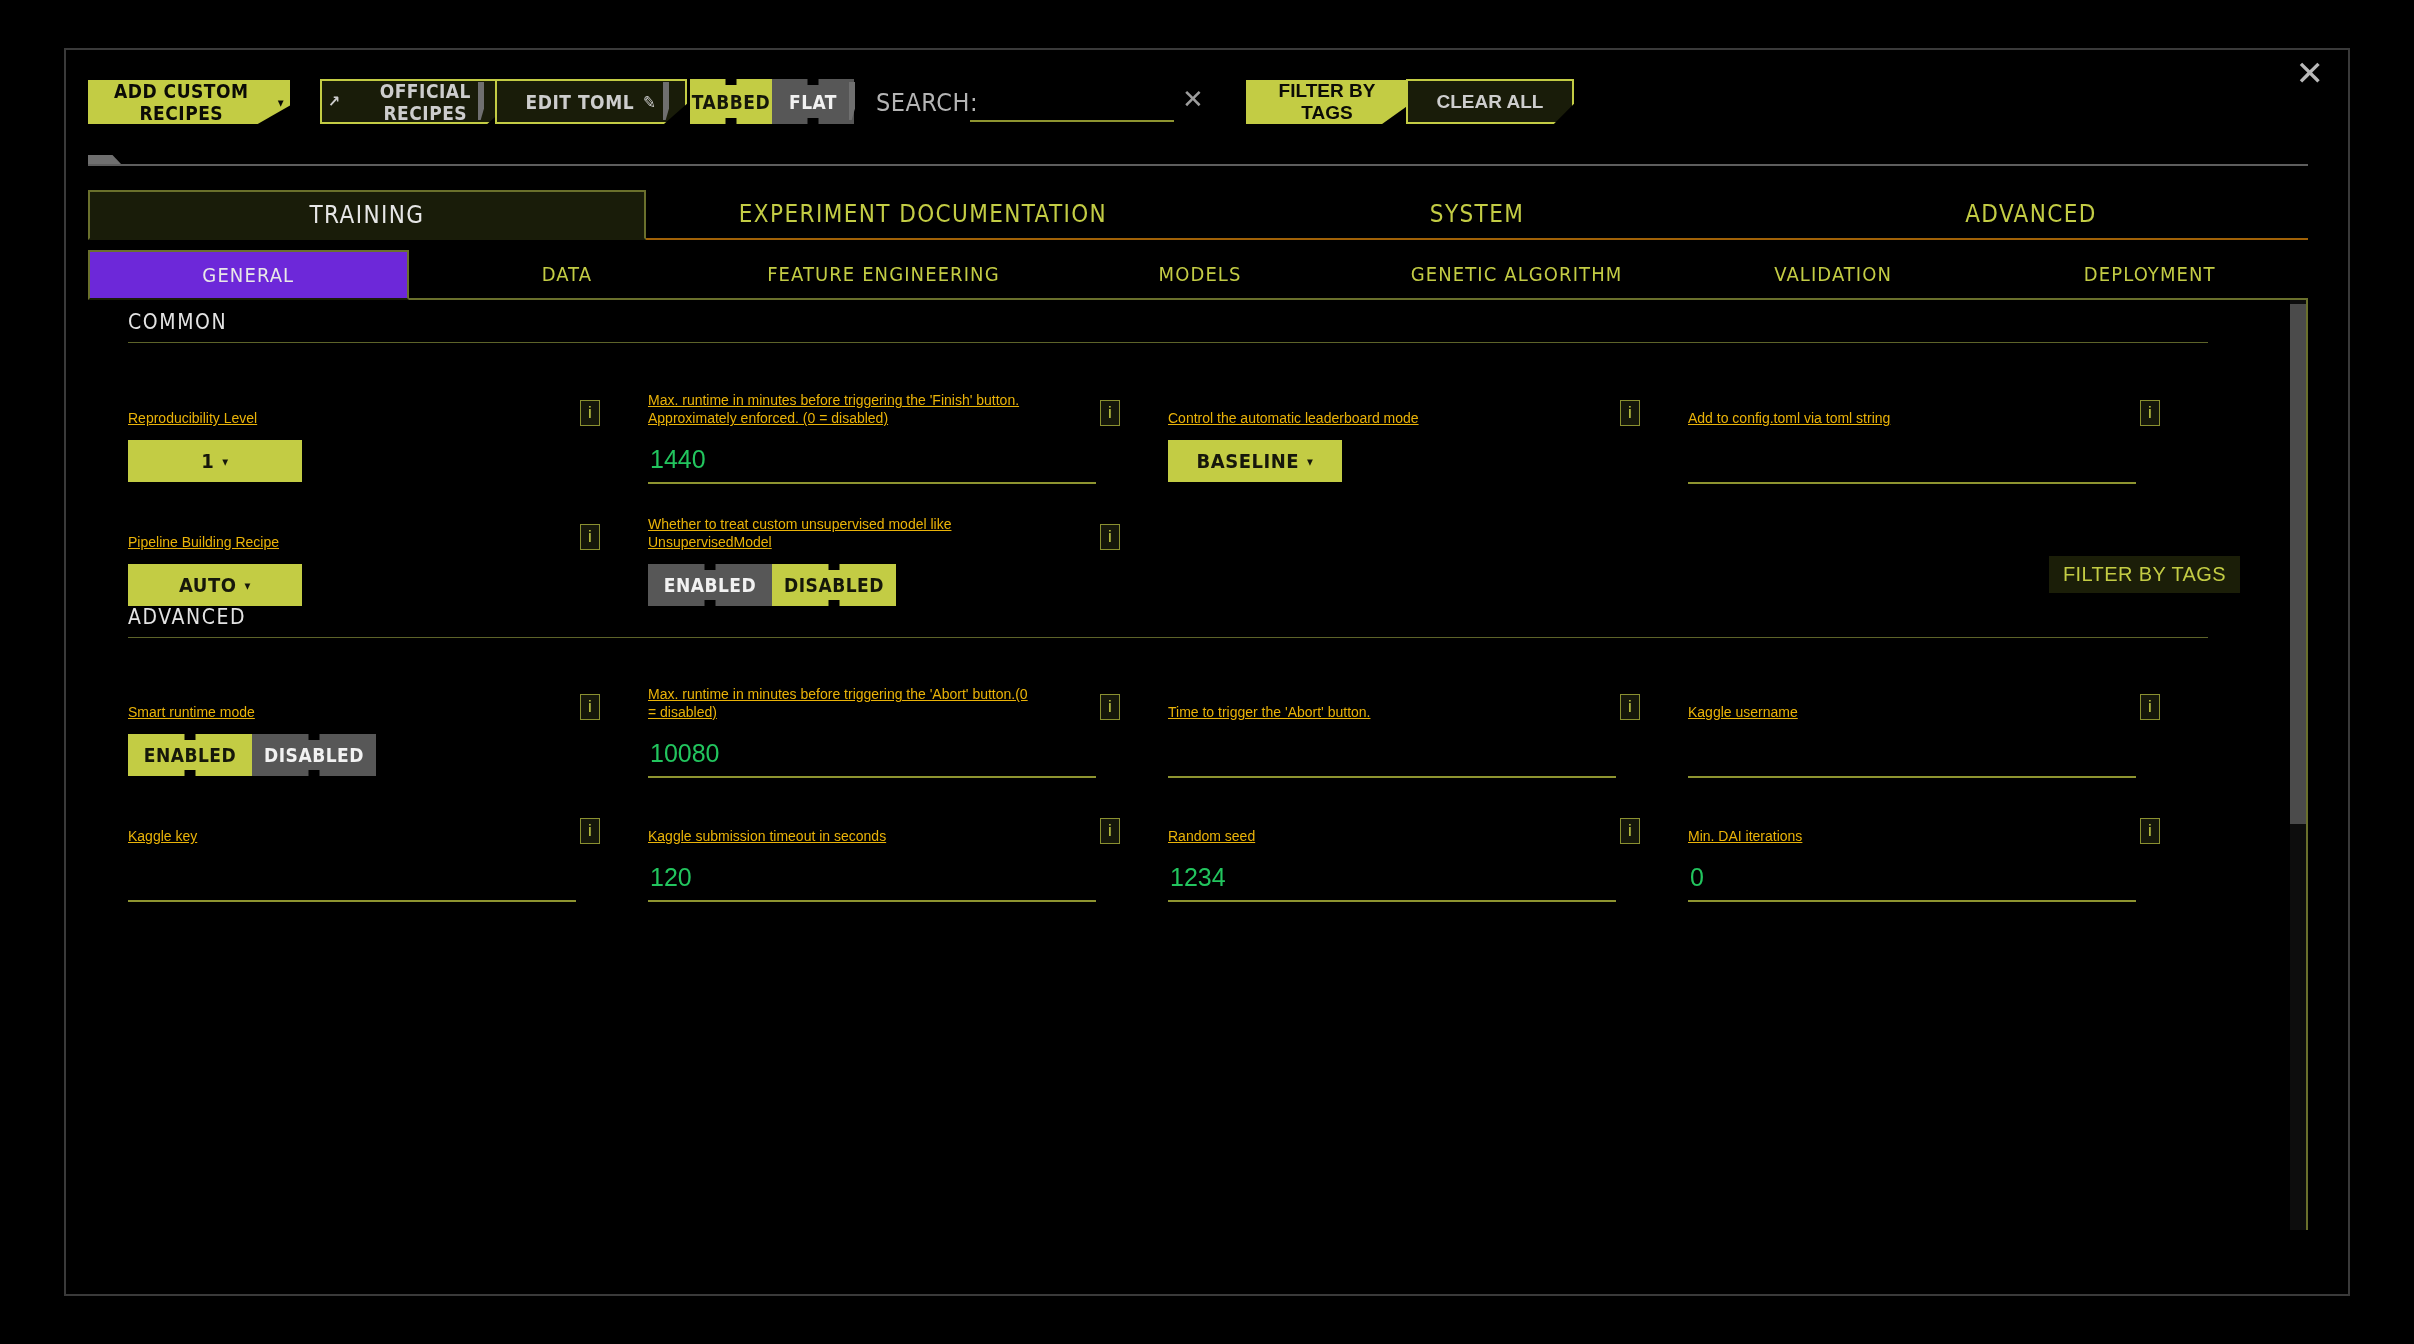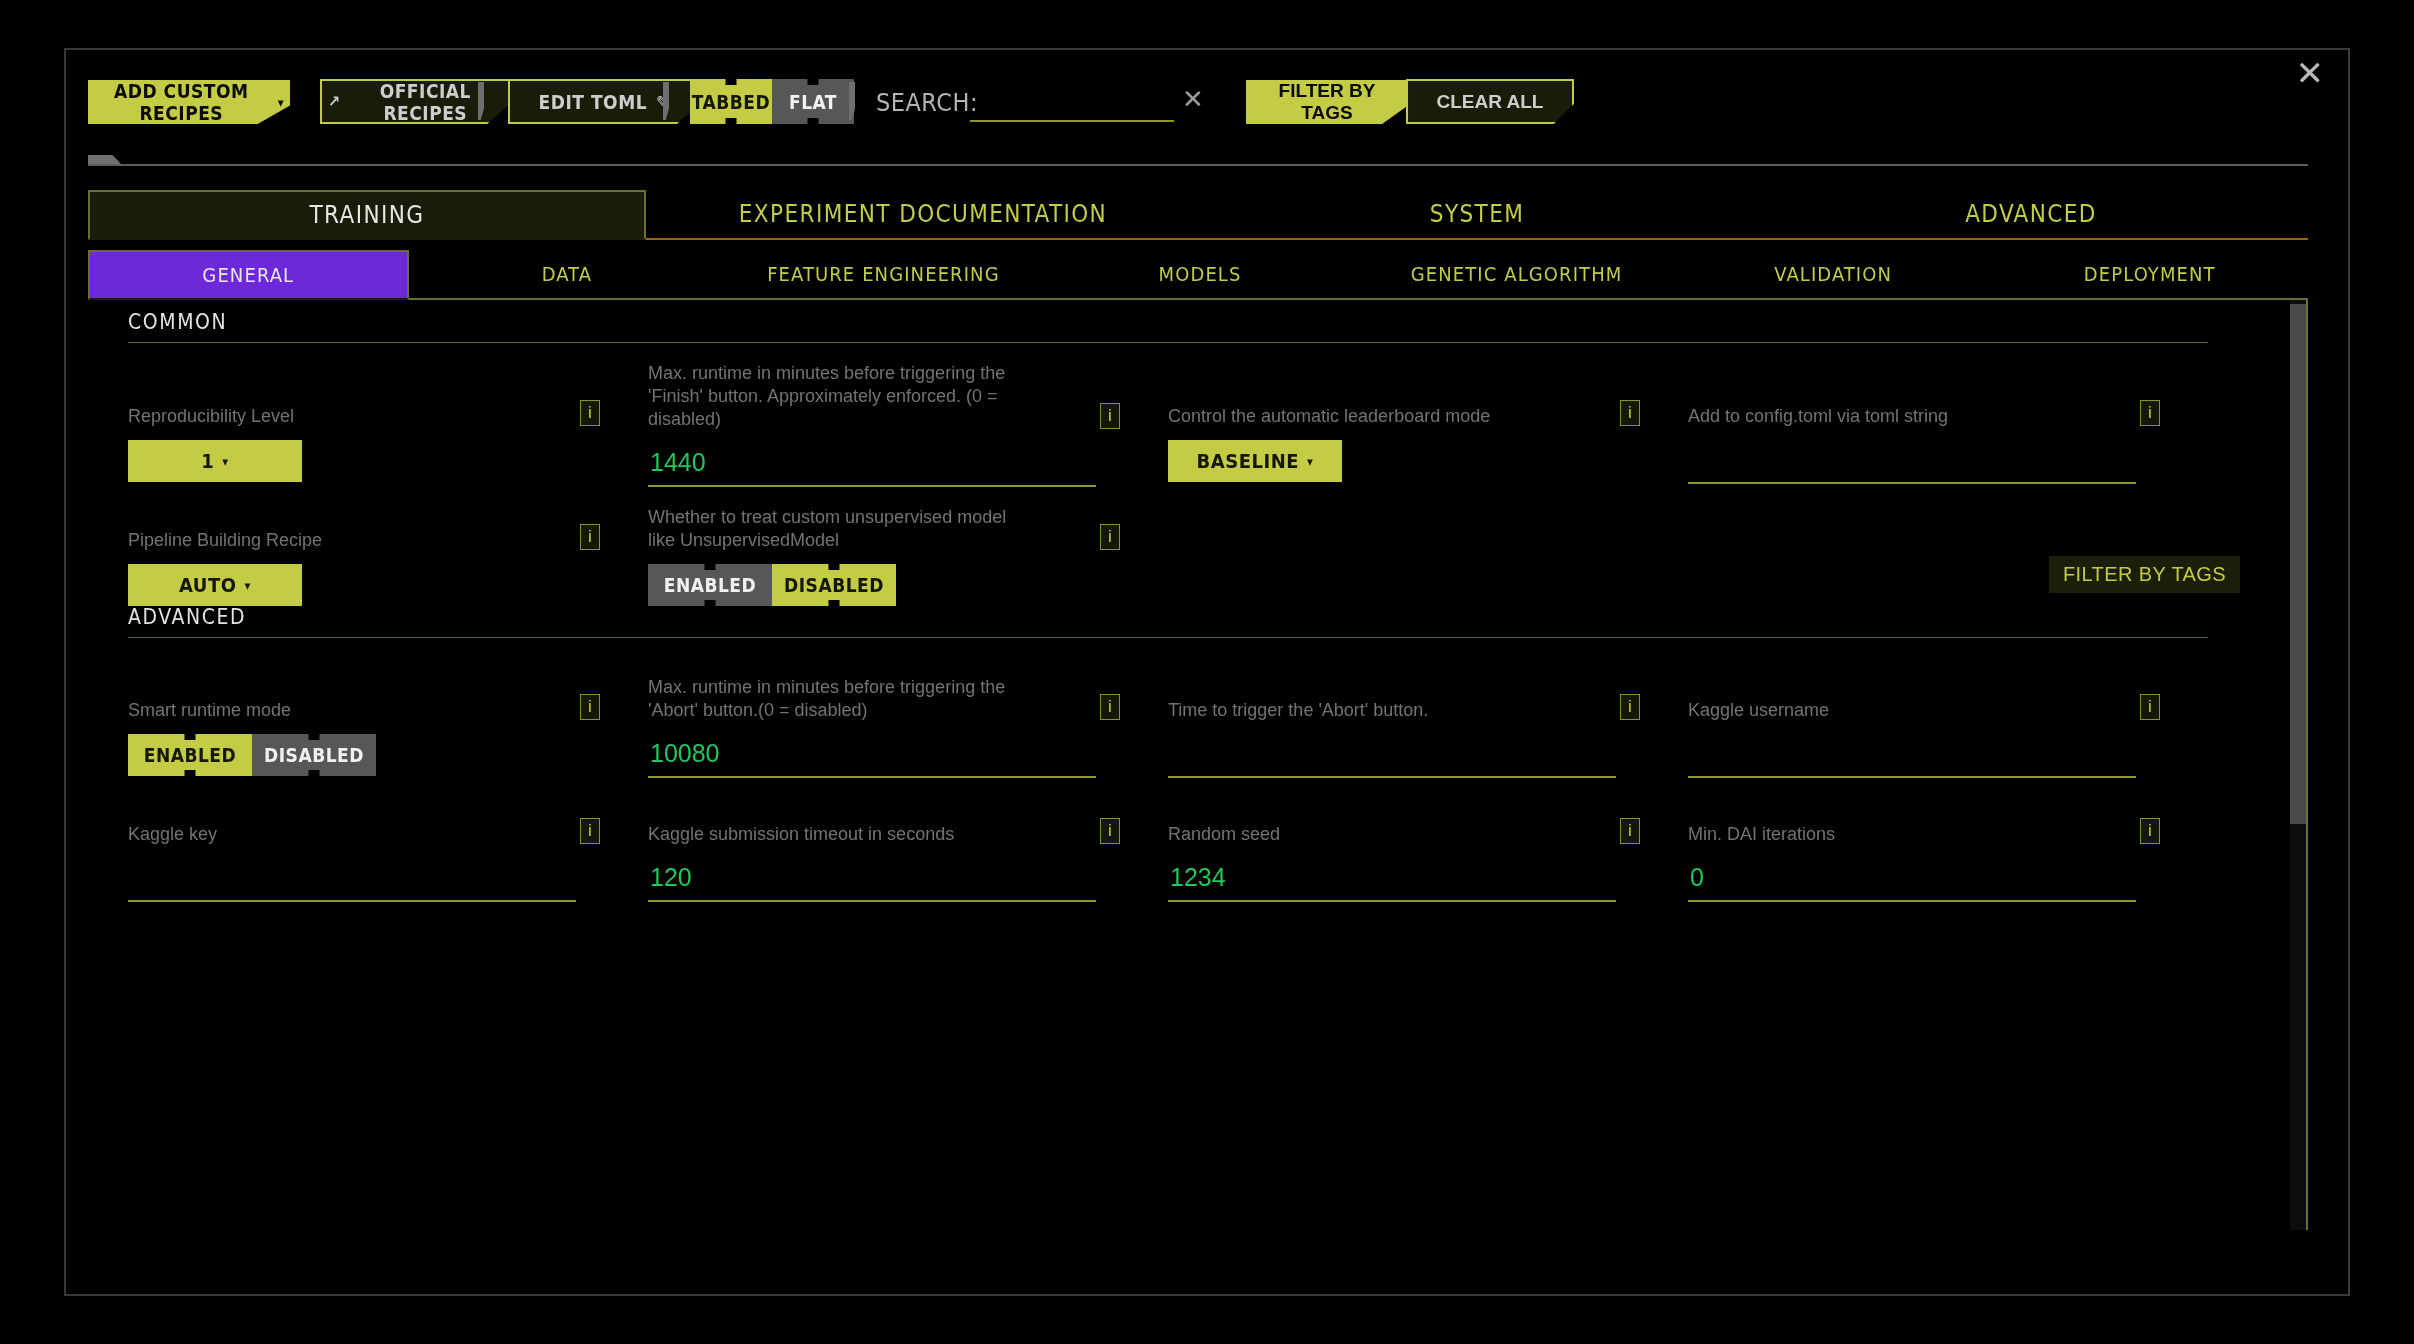--- a/index.html
+++ b/index.html
@@ -51,21 +51,21 @@
     font-size: 19px;
     display: flex; align-items: center; justify-content: center;
     cursor: pointer;
     text-transform: uppercase;
   }
   .btn-outline.clip2 {
     clip-path: polygon(0 0, 100% 0, 100% 55%, 88% 100%, 0 100%);
   }
   #btn-add-recipes { left: 22px; top: 30px; width: 202px; height: 44px; }
   #btn-official    { left: 254px; top: 29px; width: 190px; height: 45px; }
-  #btn-edit-toml   { left: 442px; top: 29px; width: 192px; height: 45px; }
+  #btn-edit-toml   { left: 429px; top: 29px; width: 192px; height: 45px; }
   #btn-filter-tags { left: 1180px; top: 30px; width: 162px; height: 44px; }
   #btn-clear-all   { left: 1340px; top: 29px; width: 168px; height: 45px; }
 
   .sep {
     position: absolute;
     width: 6px; height: 38px;
     background: #6f6f6f;
     clip-path: polygon(0 0, 100% 0, 100% 70%, 45% 100%, 0 100%);
   }
   #sep1 { left: 412px; top: 32px; }
@@ -233,24 +233,25 @@
     display: grid;
     grid-template-columns: repeat(4, 1fr);
   }
   .field { position: relative; padding-right: 48px; }
   .fl-row {
     display: flex; align-items: flex-end;
     justify-content: space-between;
     min-height: 66px;
   }
   .flabel {
-    color: #737373;
-    font-size: 18px;
+    color: #eab308;
+    font-size: 14px;
     line-height: 1.28;
     max-width: 380px;
+    text-decoration: underline;
   }
   .finfo {
     flex: 0 0 auto;
     width: 20px; height: 26px;
     border: 1px solid #8a9030;
     background: #15170a;
     color: #c3cc44;
     font-size: 17px;
     line-height: 24px;
     text-align: center;

